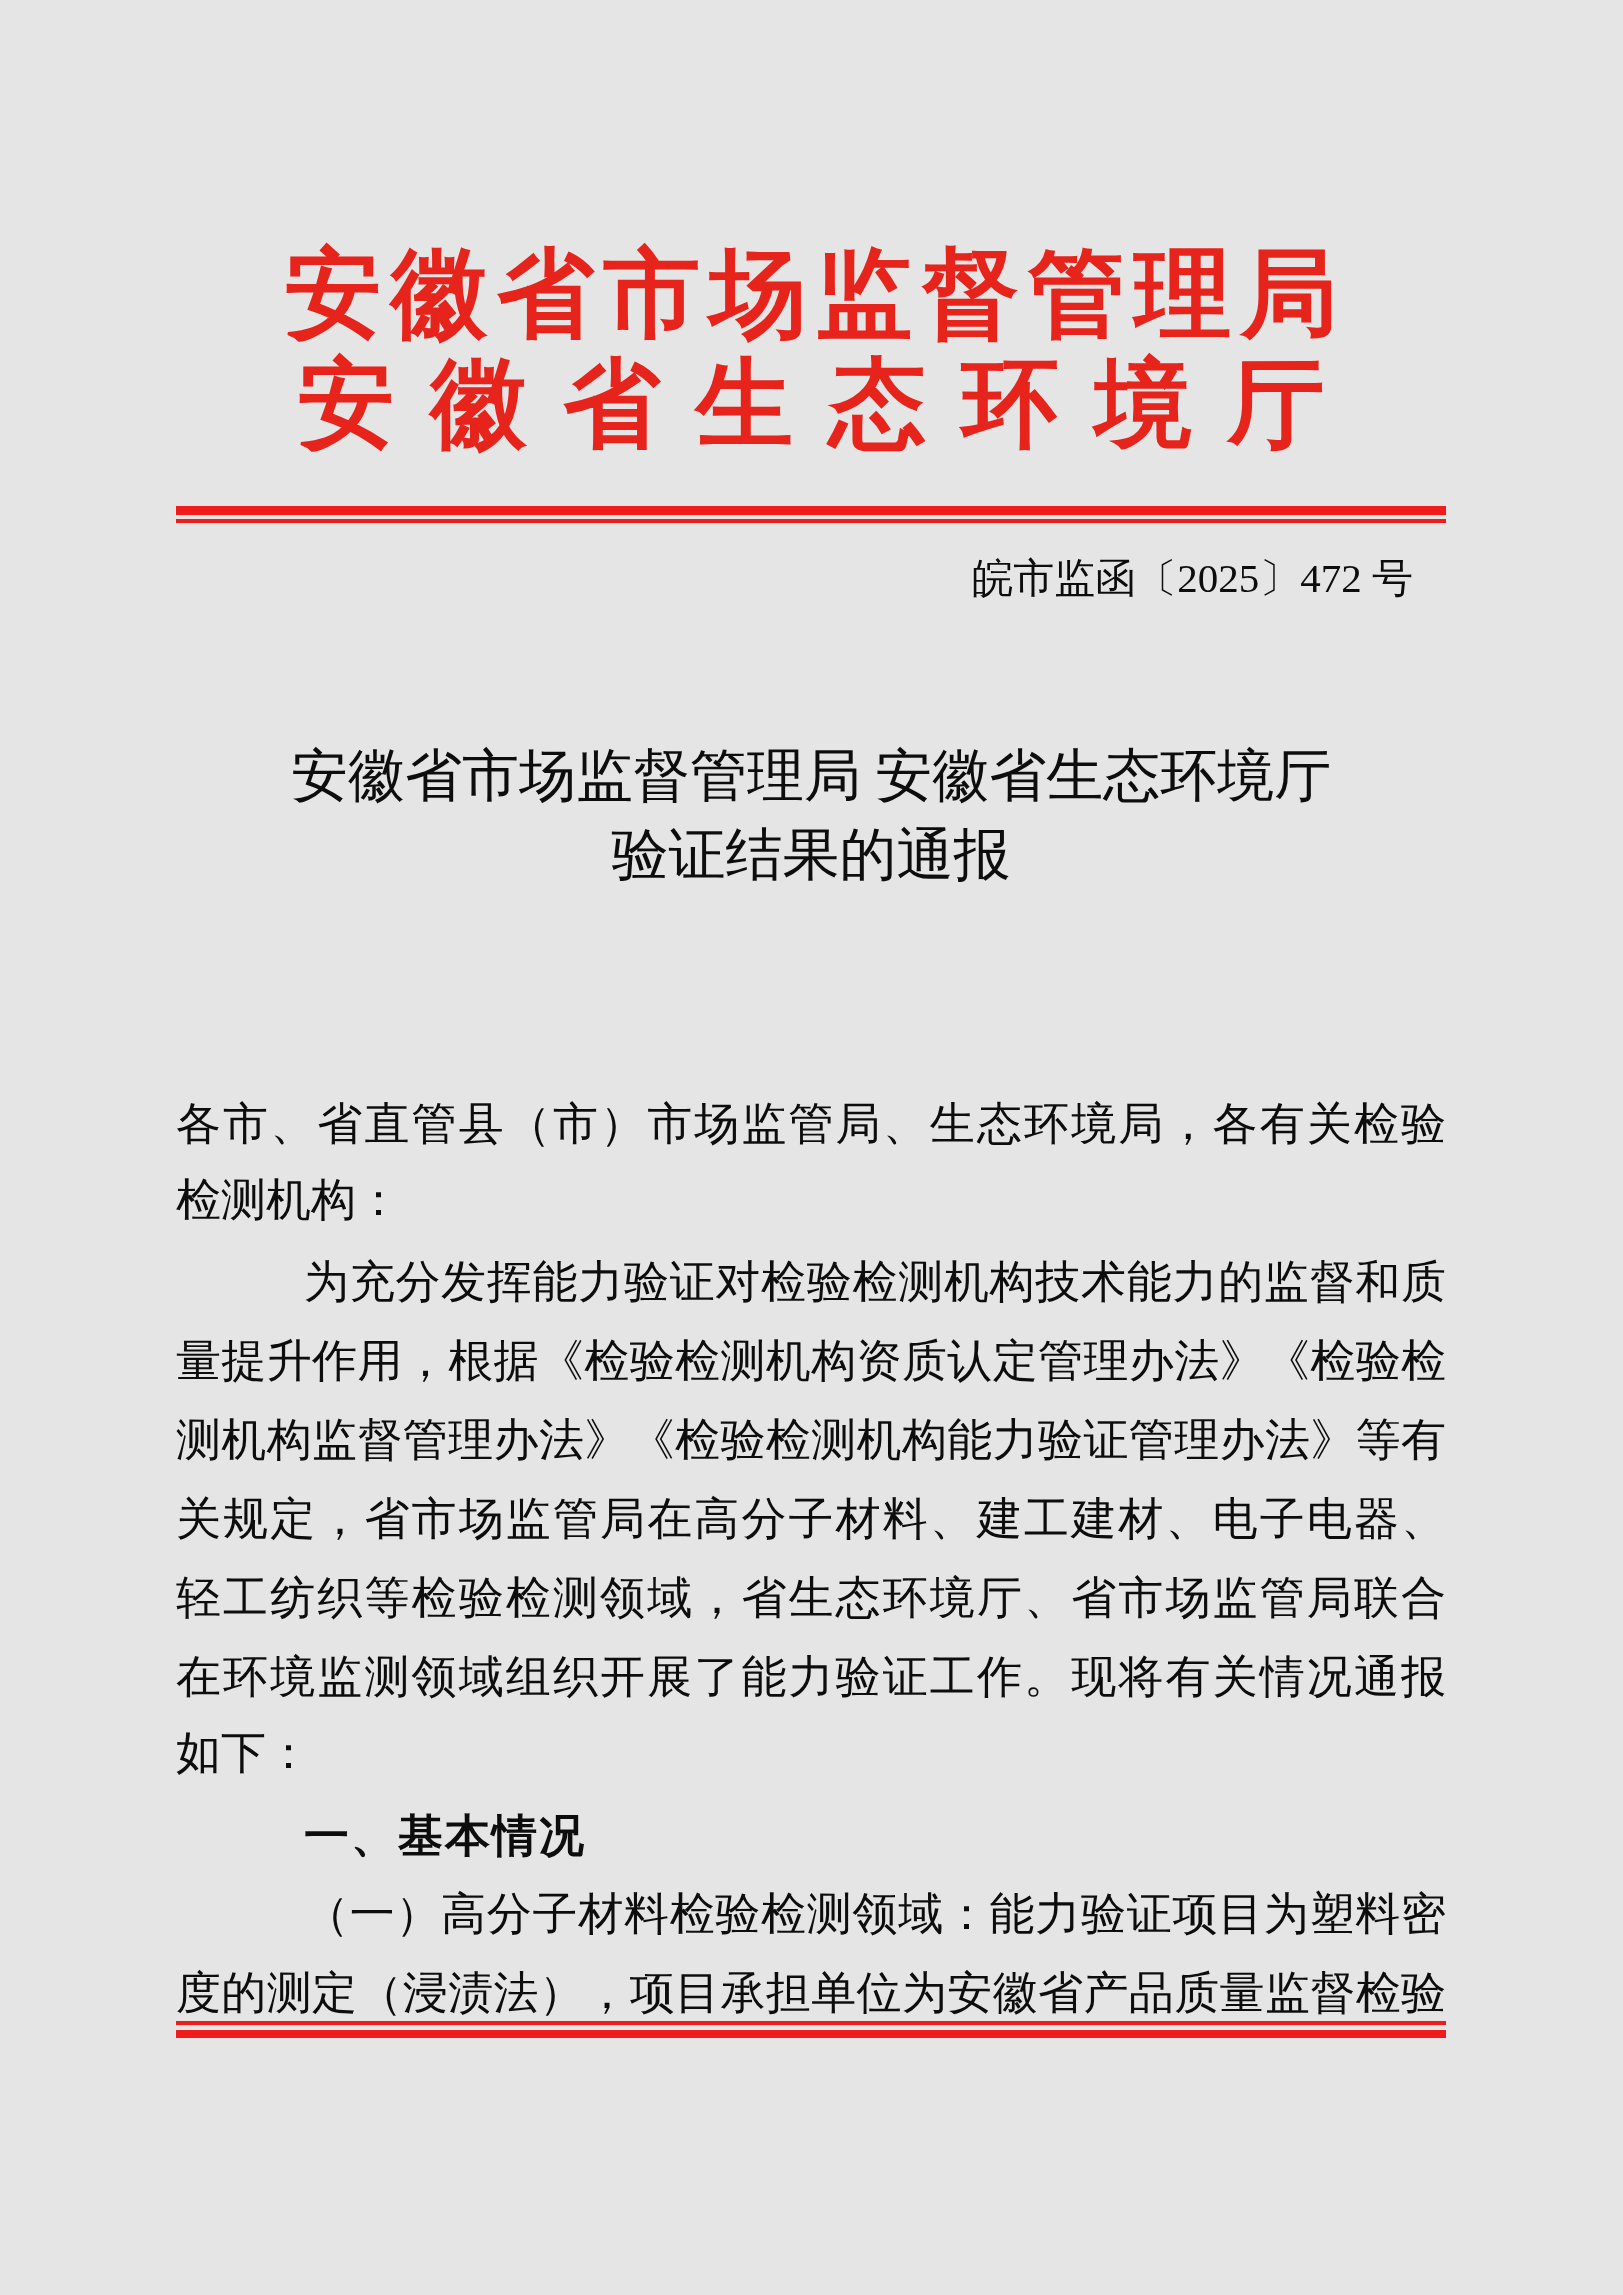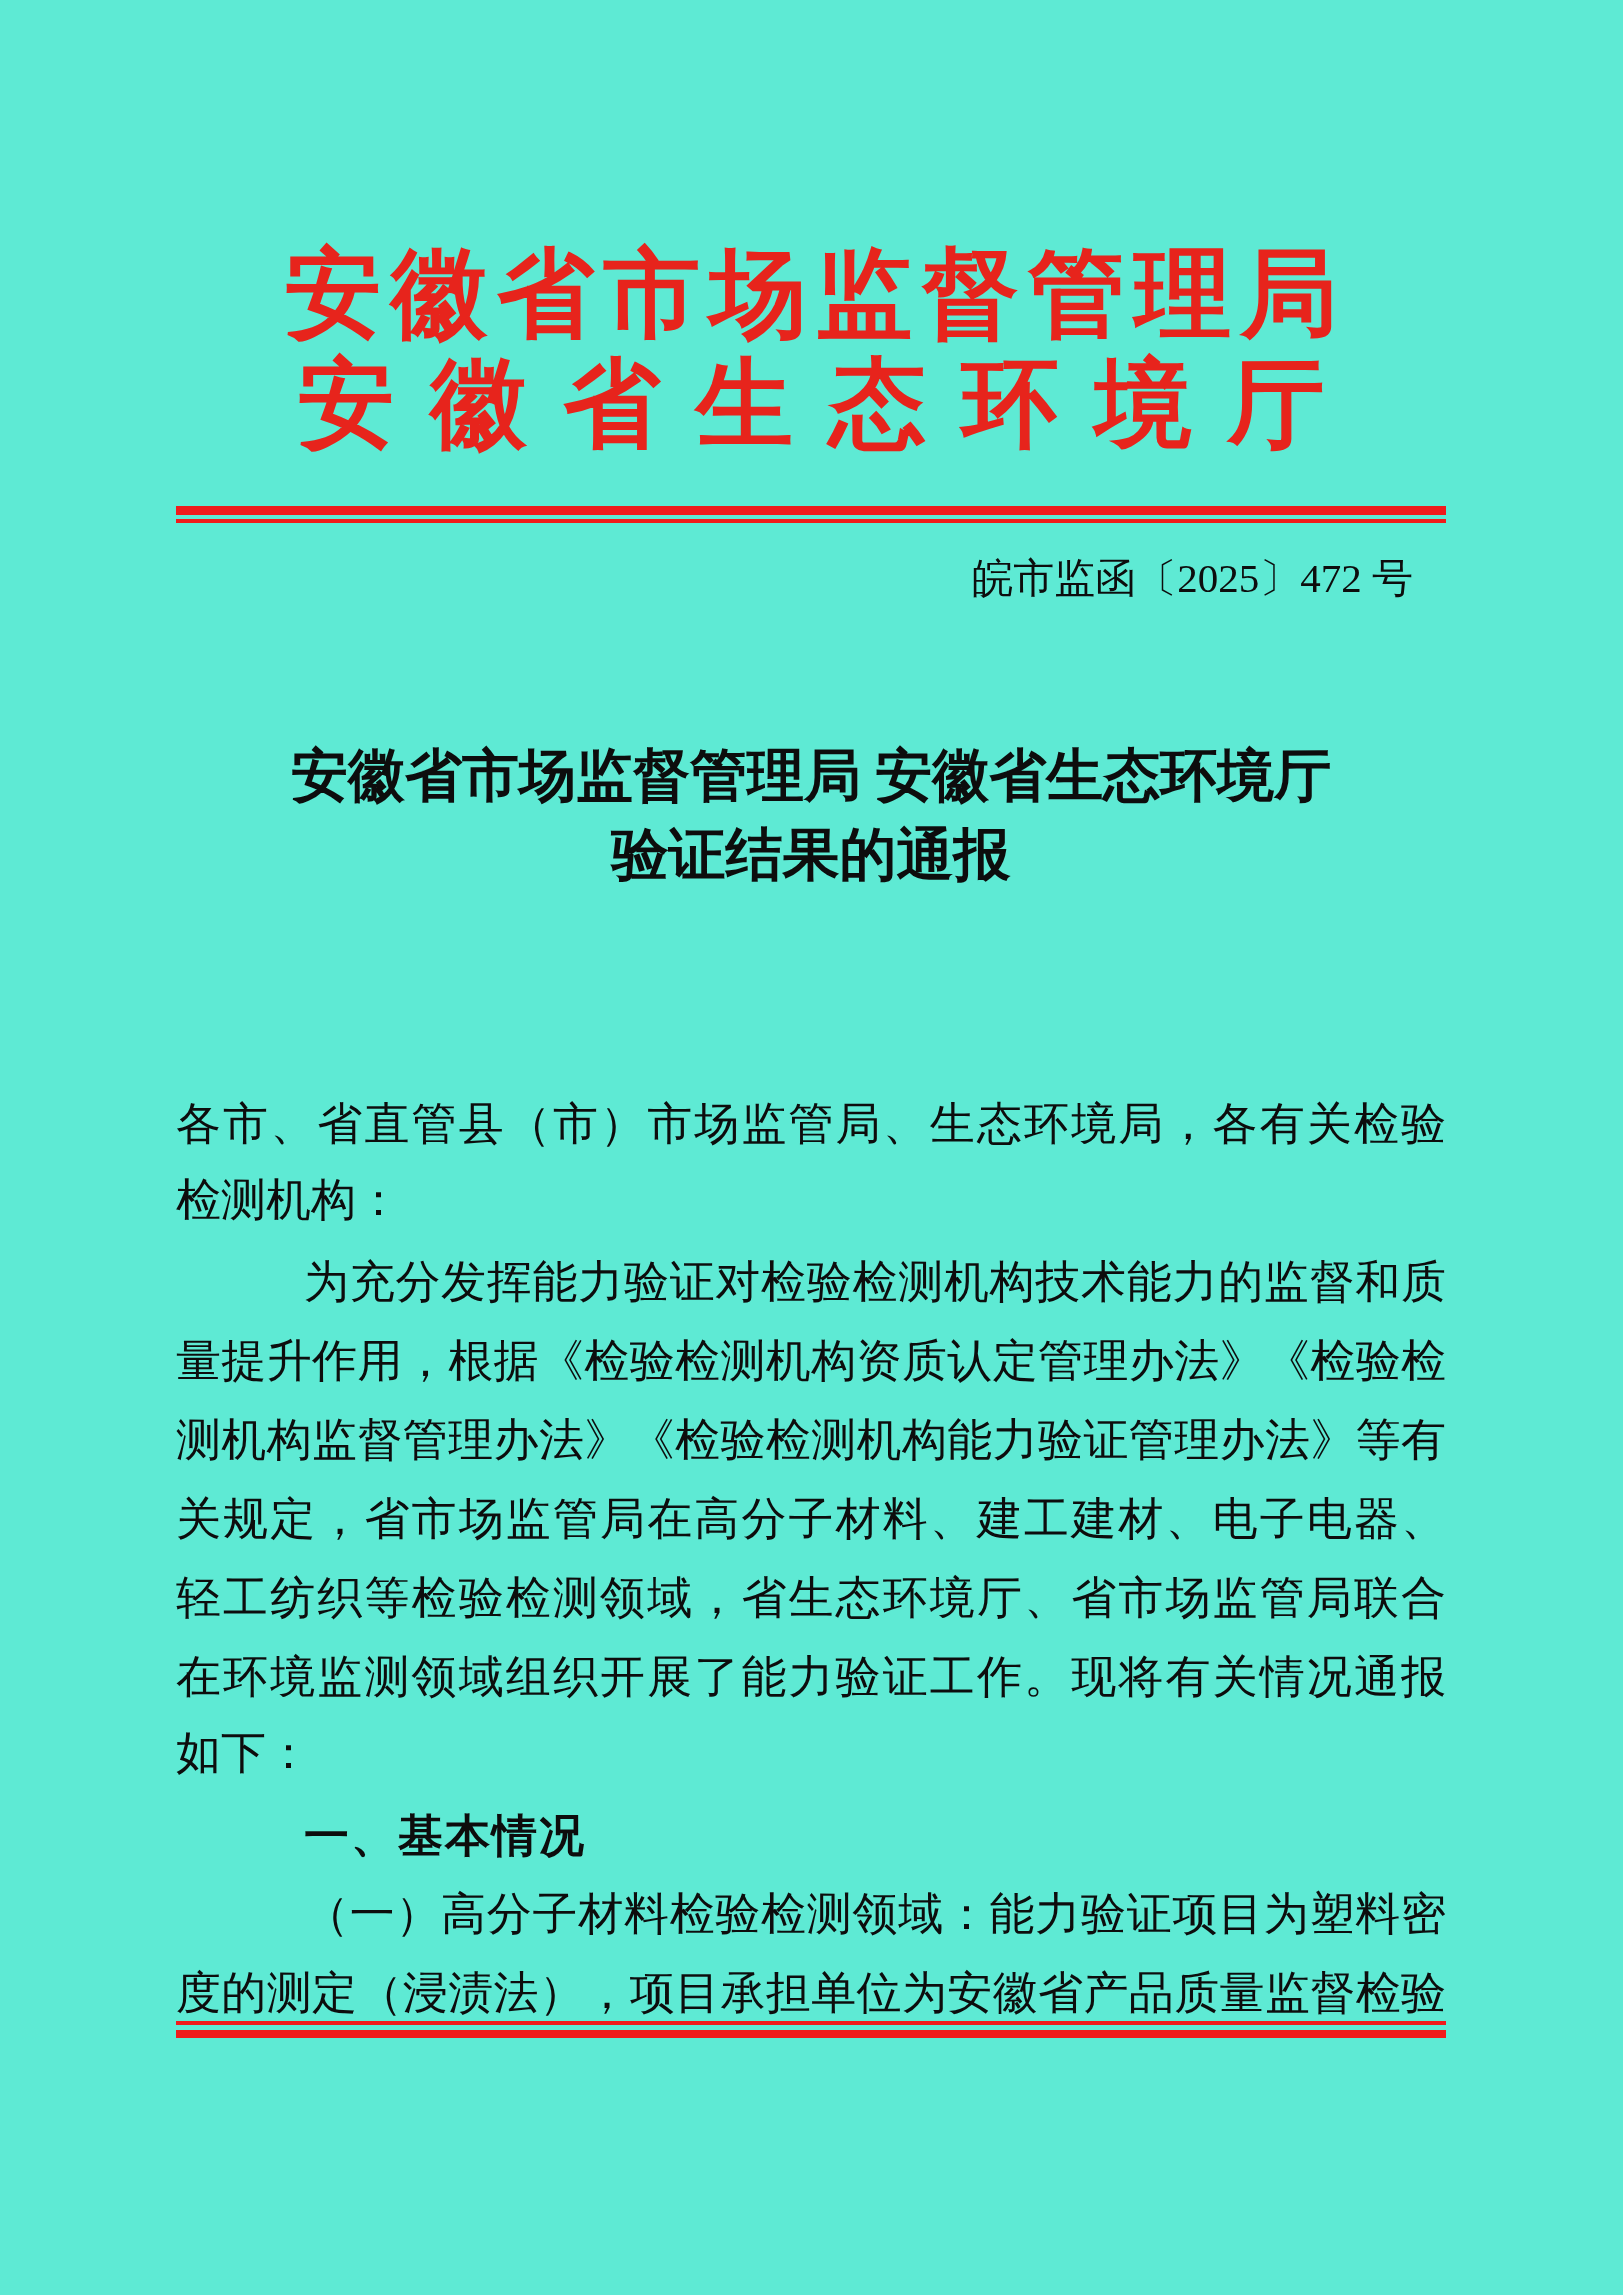--- a/index.html
+++ b/index.html
@@ -1,19 +1,19 @@
 <!DOCTYPE html>
 <html style="font-size:8.2px"><head>
 <meta charset="utf-8">
 <style>
   html,body{margin:0;padding:0;background:#888;}
   .page{
     position:relative;
     width:1623px;height:2295px;
-    background:#5eead4;
+    background:#e5e5e5;
     overflow:hidden;
     font-family:"Liberation Serif","DejaVu Serif",serif;
     color:#0d0d0d;
   }
   
   .letterhead{
     position:absolute;top:240px;left:176px;width:1270px;
     text-align:center;color:#e7241c;font-weight:700;
   }
   .letterhead .lh1{
@@ -36,21 +36,21 @@
   .rule-bottom .thick{height:8.7px;background:#f01b1b;}
   
   .doc-number{
     position:absolute;top:555px;left:176px;width:1237px;
     text-align:right;font-size:41px;line-height:46px;
     white-space:nowrap;
   }
   
   .title{
     position:absolute;top:736px;left:176px;width:1270px;
-    text-align:center;font-weight:700;
+    text-align:center;font-weight:400;
     font-size:57px;line-height:79px;
   }
   
   .body-text{
     position:absolute;top:1085px;left:176px;width:1270px;
     font-size:45px;line-height:79px;
   }
   .body-text .line{
     height:79px;
     text-align:justify;

